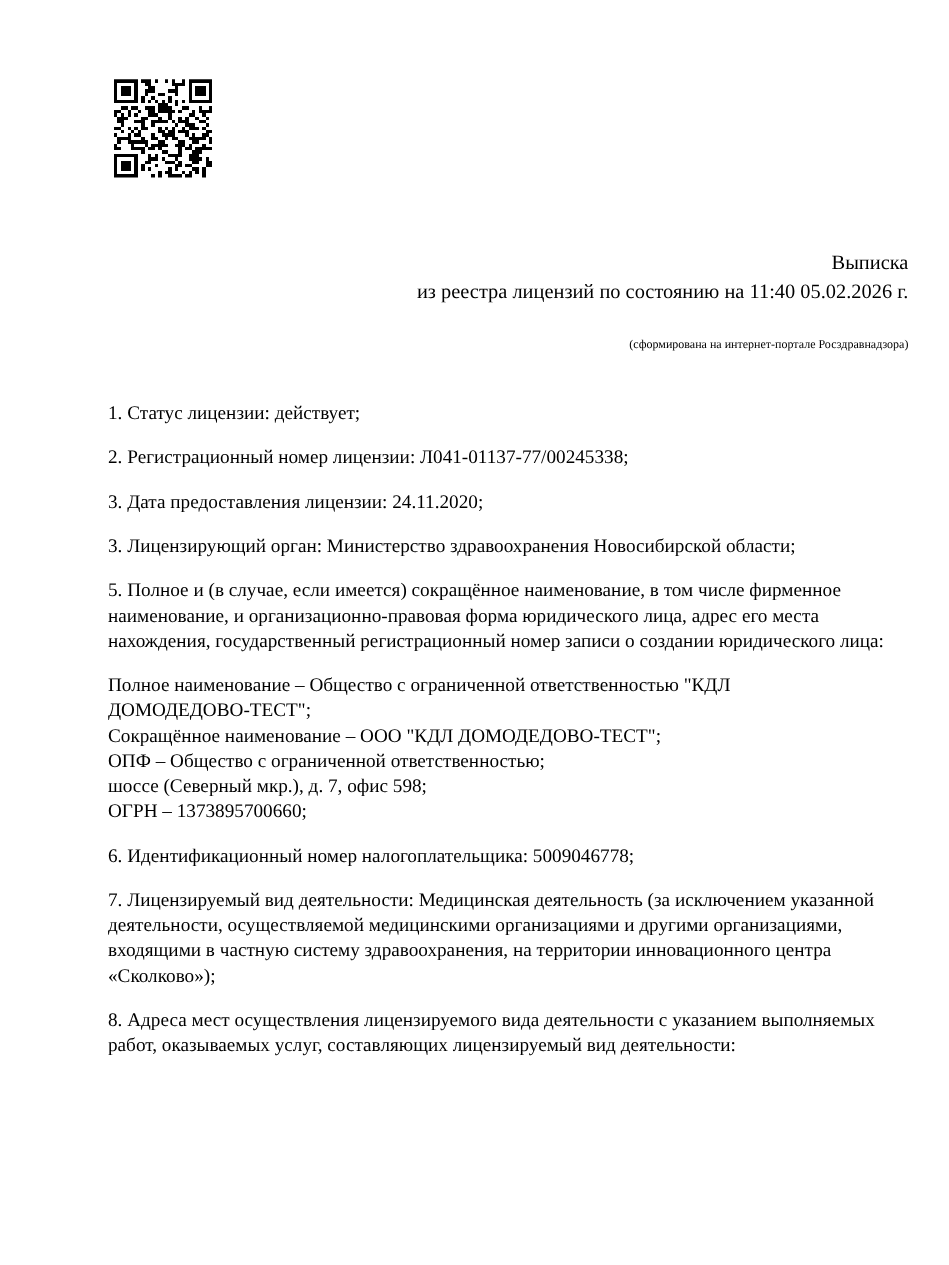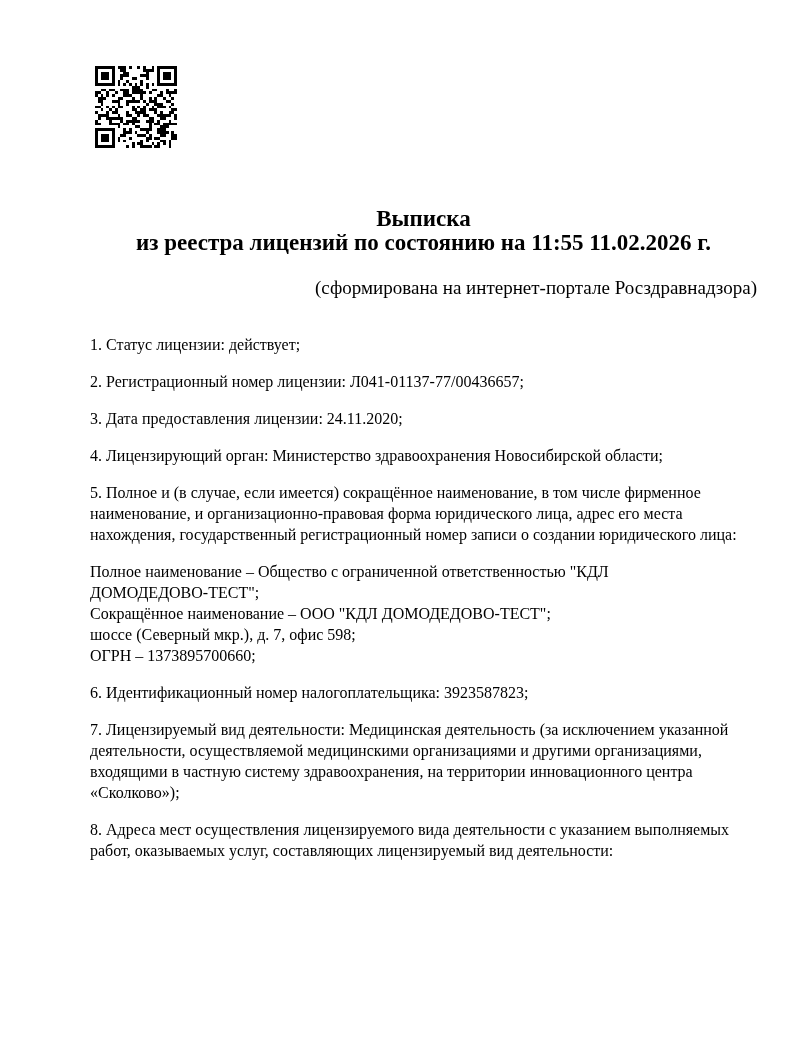--- a/index.html
+++ b/index.html
@@ -22,29 +22,29 @@
   }
   .qr-wrap svg { width: 100%; height: 100%; display: block; }
   .content {
     position: absolute;
     left: 90px;
     top: 0;
     width: 667px;
   }
   .title-block {
     margin-top: 207px;
-    text-align: center;
-    font-weight: bold;
-    font-size: 23px;
+    text-align: right;
+    font-weight: normal;
+    font-size: 17px;
     line-height: 24px;
   }
   .subtitle {
     margin-top: 25px;
     text-align: right;
-    font-size: 19px;
+    font-size: 10px;
     line-height: 15px;
   }
   .doc-body {
     margin-top: 39px;
     font-size: 16px;
     line-height: 21px;
   }
   .doc-body p { margin: 0 0 16px 0; font-family: Liberation Serif, serif; }
   .org-block { margin: 0 0 16px 0; }
 </style>
@@ -440,39 +440,40 @@
           <rect x="22" y="28" width="1" height="1"></rect>
           <rect x="26" y="28" width="1" height="1"></rect>
         </g>
       </svg>
   </div>
 
   <div class="content">
 
     <div class="title-block">
       <div>Выписка</div>
-      <div>из реестра лицензий по состоянию на 11:55 11.02.2026 г.</div>
+      <div>из реестра лицензий по состоянию на 11:40 05.02.2026 г.</div>
     </div>
 
     <div class="subtitle">(сформирована на интернет-портале Росздравнадзора)</div>
 
     <div class="doc-body">
       <p>1. Статус лицензии: действует;</p>
-      <p>2. Регистрационный номер лицензии: Л041-01137-77/00436657;</p>
+      <p>2. Регистрационный номер лицензии: Л041-01137-77/00245338;</p>
       <p>3. Дата предоставления лицензии: 24.11.2020;</p>
-      <p>4. Лицензирующий орган: Министерство здравоохранения Новосибирской области;</p>
+      <p>3. Лицензирующий орган: Министерство здравоохранения Новосибирской области;</p>
       <p>5. Полное и (в случае, если имеется) сокращённое наименование, в том числе фирменное наименование, и организационно-правовая форма юридического лица, адрес его места нахождения, государственный регистрационный номер записи о создании юридического лица:</p>
 
       <div class="org-block">
         <div>Полное наименование – Общество с ограниченной ответственностью "КДЛ</div>
         <div>ДОМОДЕДОВО-ТЕСТ";</div>
         <div>Сокращённое наименование – ООО "КДЛ ДОМОДЕДОВО-ТЕСТ";</div>
+        <div>ОПФ – Общество с ограниченной ответственностью;</div>
         <div>шоссе (Северный мкр.), д. 7, офис 598;</div>
         <div>ОГРН – 1373895700660;</div>
       </div>
 
-      <p>6. Идентификационный номер налогоплательщика: 3923587823;</p>
+      <p>6. Идентификационный номер налогоплательщика: 5009046778;</p>
       <p>7. Лицензируемый вид деятельности: Медицинская деятельность (за исключением указанной деятельности, осуществляемой медицинскими организациями и другими организациями, входящими в частную систему здравоохранения, на территории инновационного центра «Сколково»);</p>
       <p>8. Адреса мест осуществления лицензируемого вида деятельности с указанием выполняемых работ, оказываемых услуг, составляющих лицензируемый вид деятельности:</p>
     </div>
 
   </div>
 </div>
 
 </body></html>

